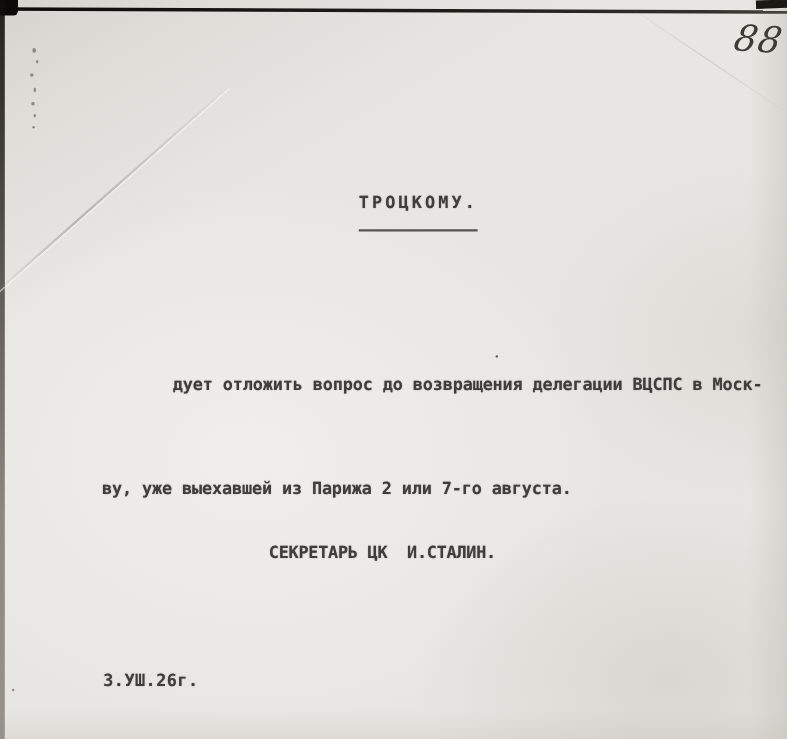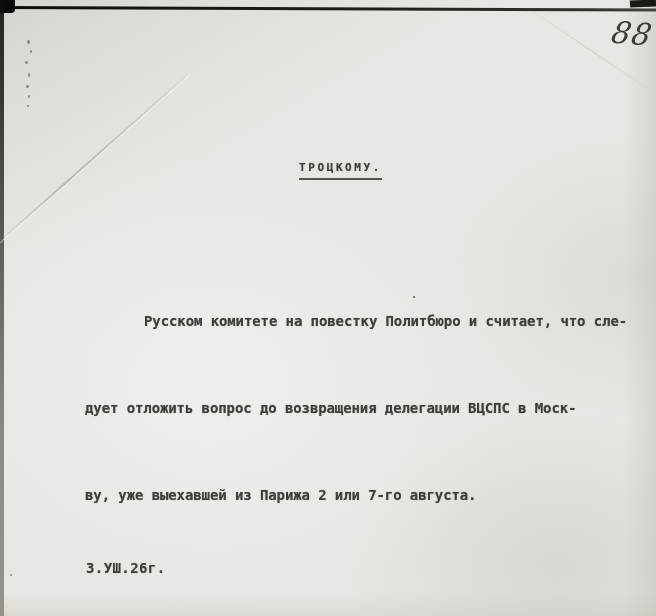--- a/index.html
+++ b/index.html
@@ -101,24 +101,24 @@
   .tw {
     position: absolute;
     color: #403e3a;
     font-weight: bold;
     white-space: pre;
     text-shadow: 0 0 1px rgba(64,62,58,0.55);
   }
 
   .doc-title {
     left: 299px; top: 161px;
-    font-size: 11px;
+    font-size: 14px;
     letter-spacing: 2.6px;
     border-bottom: 2px solid rgba(58,56,52,0.85);
-    padding-bottom: 4px;
+    padding-bottom: 14px;
   }
 
   .doc-body {
     left: 85px; top: 249px;
     font-size: 14px;
     line-height: 29px;
     letter-spacing: -0.1px;
   }
   .body-line:first-child { padding-left: 59px; }
 
@@ -156,21 +156,21 @@
   <div class="speck" style="left:28px; top:95px; width:2px; height:3px;"></div>
   <div class="speck" style="left:27px; top:105px; width:2px; height:2px;"></div>
   <div class="speck" style="left:413px; top:296px; width:2px; height:2px; background:#5a5750;"></div>
   <div class="speck" style="left:10px; top:574px; width:2px; height:2px;"></div>
 
   <div class="page-number">88</div>
 
   <div class="tw doc-title">ТРОЦКОМУ.</div>
 
   <div class="tw doc-body">
-    <div class="body-line">Русском комитете на повестку Политбюро и считает, что сле-</div>
     <div class="body-line">дует отложить вопрос до возвращения делегации ВЦСПС в Моск-</div>
     <div class="body-line">ву, уже выехавшей из Парижа 2 или 7-го августа.</div>
   </div>
 
+  <div class="tw doc-signature">СЕКРЕТАРЬ ЦК  И.СТАЛИН.</div>
 
   <div class="tw doc-date">3.УШ.26г.</div>
 
 </div>
 
 </body></html>

